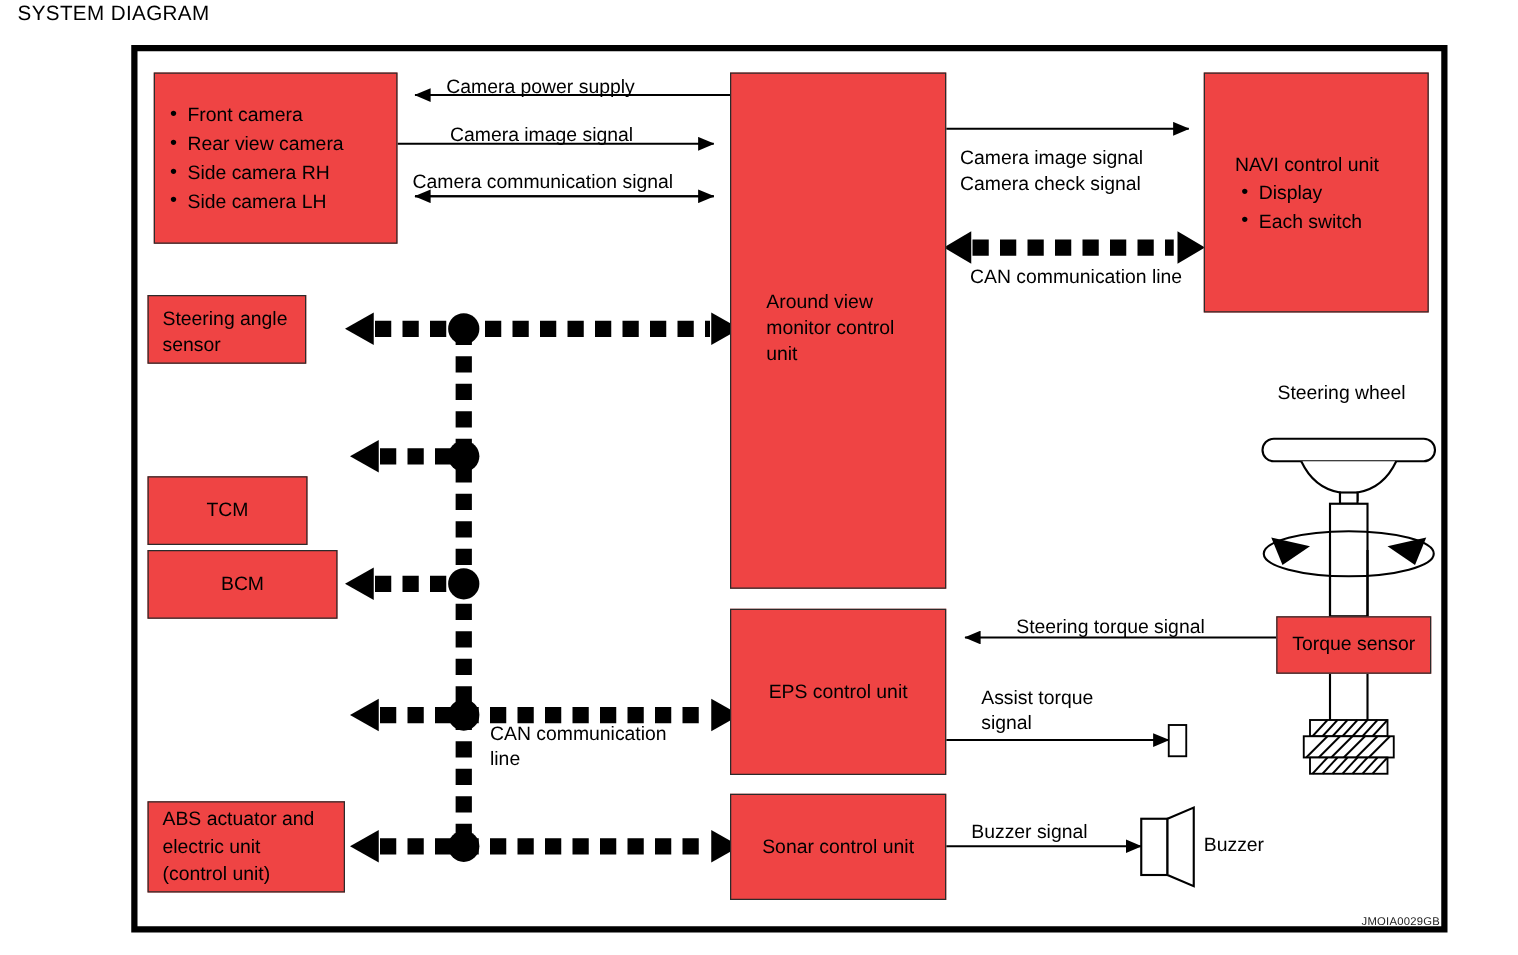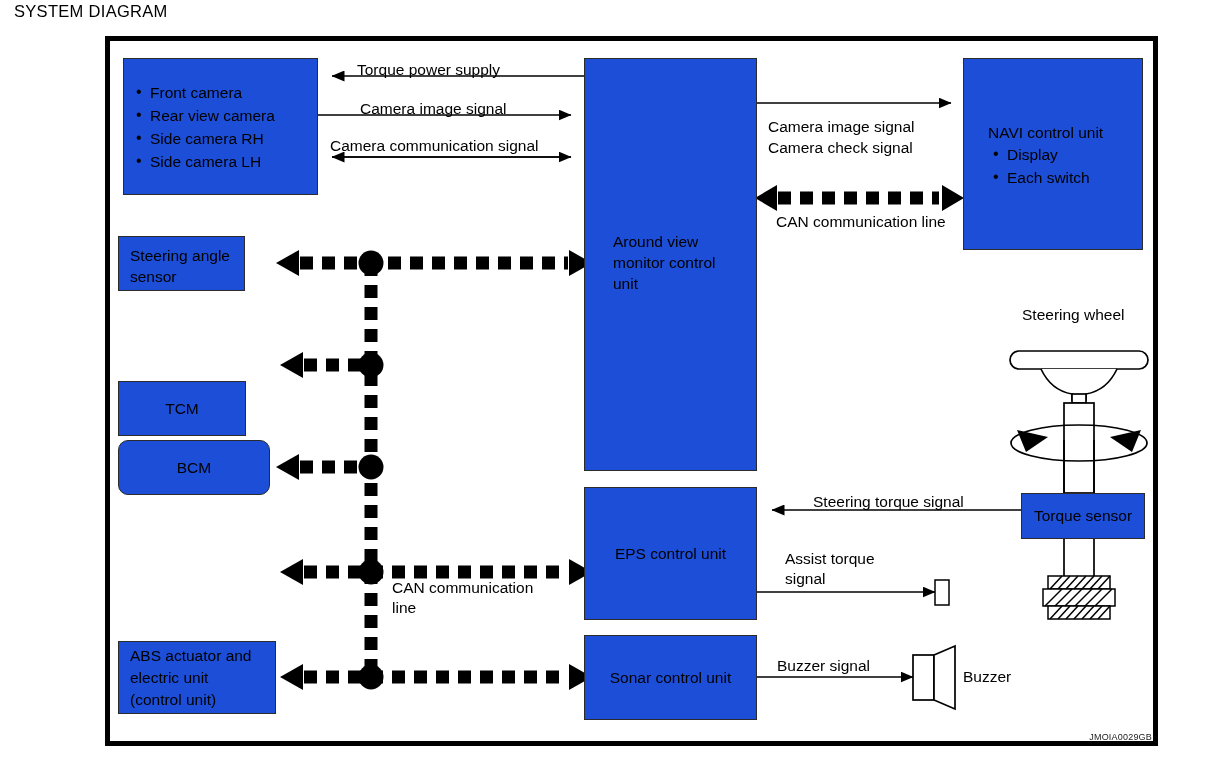--- a/index.html
+++ b/index.html
@@ -32,21 +32,21 @@
     background: #fff;
   }
   .svg-layer {
     position: absolute; left: 0; top: 0;
     width: 1214px; height: 764px;
     pointer-events: none;
   }
   .box {
     position: absolute;
     border: 1.4px solid #2b2b2b;
-    background: #1d4ed8;
+    background: #ef4444;
     color: #000;
     font-size: 15.5px;
     line-height: 21px;
   }
   .box-center {
     display: flex; align-items: center; justify-content: center;
     text-align: center;
   }
   .box-pad {
     padding: 8px 11px;
@@ -263,21 +263,21 @@
   </div>
 
   <div class="box box-pad" style="left:118px; top:236px; width:127px; height:55px;">
     <div style="width:124px;">Steering angle sensor</div>
   </div>
 
   <div class="box box-center" style="left:118px; top:338px; width:128px; height:55px;margin-top:43px;">
     <span>TCM</span>
   </div>
 
-  <div class="box box-center" style="left:118px; top:440px; width:152px; height:55px;border-radius:10px;">
+  <div class="box box-center" style="left:118px; top:440px; width:152px; height:55px;">
     <span>BCM</span>
   </div>
 
 
   <div class="box box-pad" style="left:118px; top:641px; width:158px; height:73px; display:flex; align-items:center;">
     <div style="width:140px; line-height:22px;">ABS actuator and electric unit (control unit)</div>
   </div>
 
   <div class="box box-center" style="left:584px; top:487px; width:173px; height:133px;">
     <span>EPS control unit</span>
@@ -285,21 +285,21 @@
 
   <div class="box box-center" style="left:584px; top:635px; width:173px; height:85px;">
     <span>Sonar control unit</span>
   </div>
 
   <div class="box box-center" style="left:1021px; top:493px; width:124px; height:46px;">
     <span style="line-height:20px;">Torque sensor</span>
   </div>
 
 
-  <div class="lbl" style="left:357px; top:60px;">Torque power supply</div>
+  <div class="lbl" style="left:357px; top:60px;">Camera power supply</div>
 
   <div class="lbl" style="left:360px; top:99px;">Camera image signal</div>
 
   <div class="lbl" style="left:330px; top:136px;">Camera communication signal</div>
 
   <div class="lbl" style="left:768px; top:117px;">Camera image signal</div>
 
   <div class="lbl" style="left:768px; top:138px;">Camera check signal</div>
 
   <div class="lbl two" style="left:776px; top:212px; width:170px;">CAN communication line</div>

